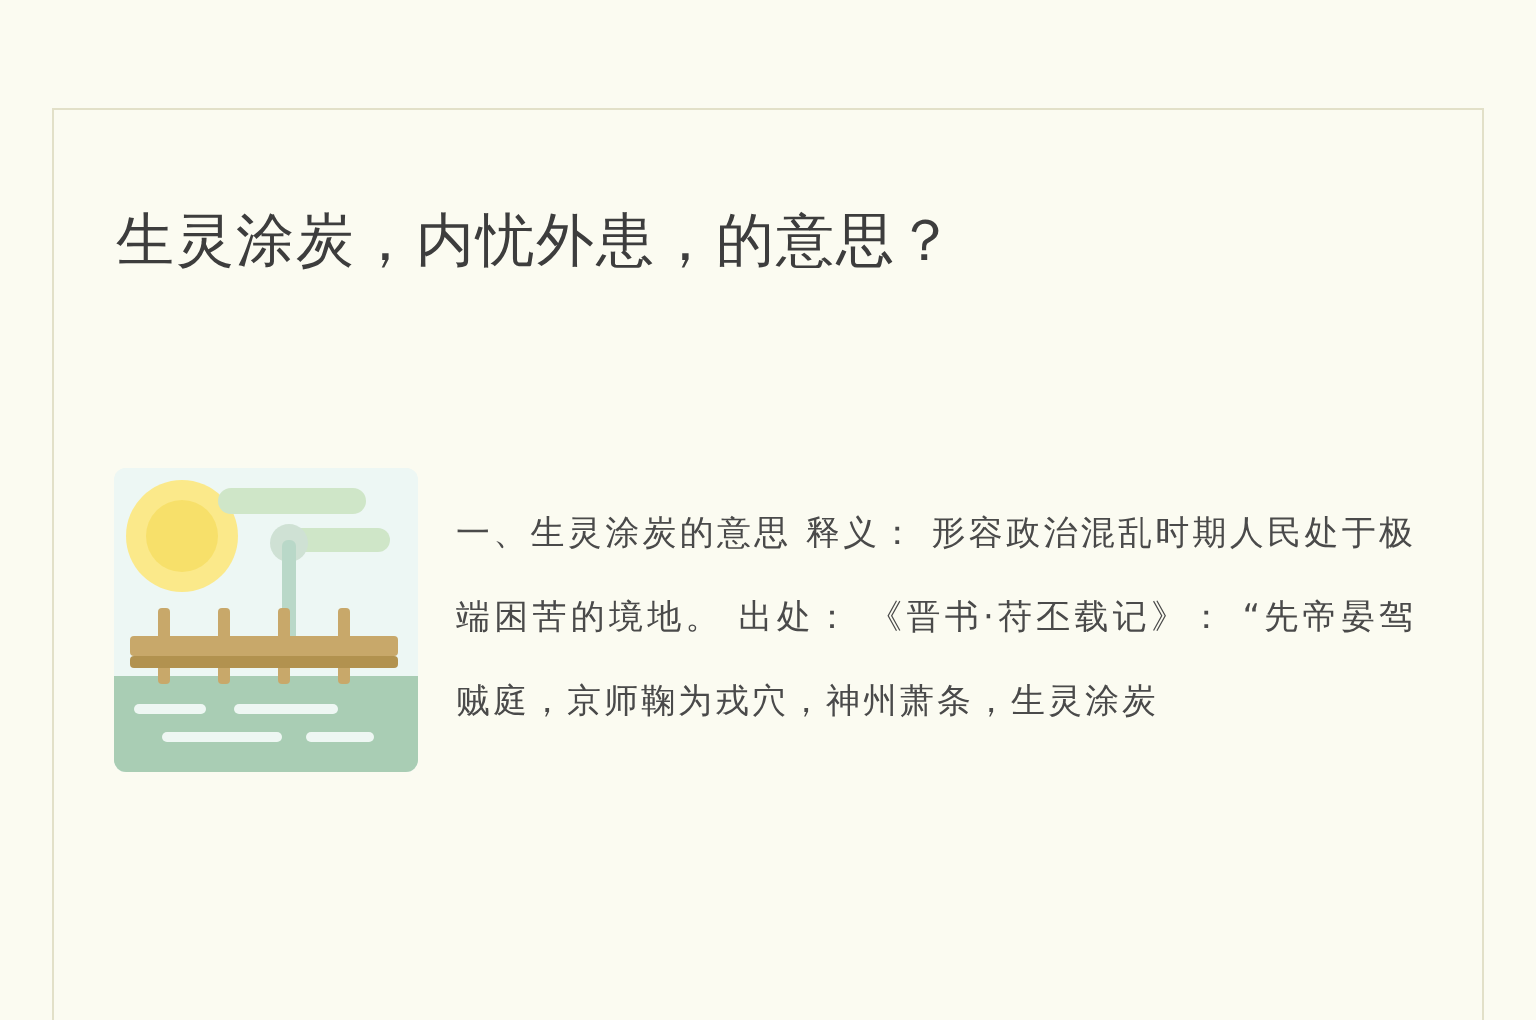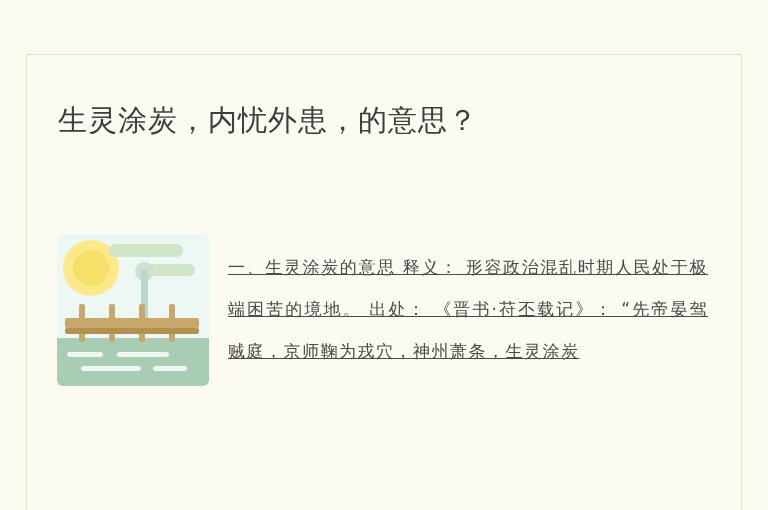--- a/index.html
+++ b/index.html
@@ -170,21 +170,20 @@
     left: 228px;
     top: 214px;
     width: 480px;
     font-family: "DejaVu Sans", sans-serif;
     font-size: 17px;
     line-height: 42px;
     color: #4a4a4a;
     letter-spacing: 1.5px;
     text-align: justify;
     word-break: break-all;
-    text-decoration: underline;
   }
 </style>
 </head>
 <body>
 
 <div class="page">
 
   <div class="frame"></div>
 
   <div class="title">生灵涂炭，内忧外患，的意思？</div>

